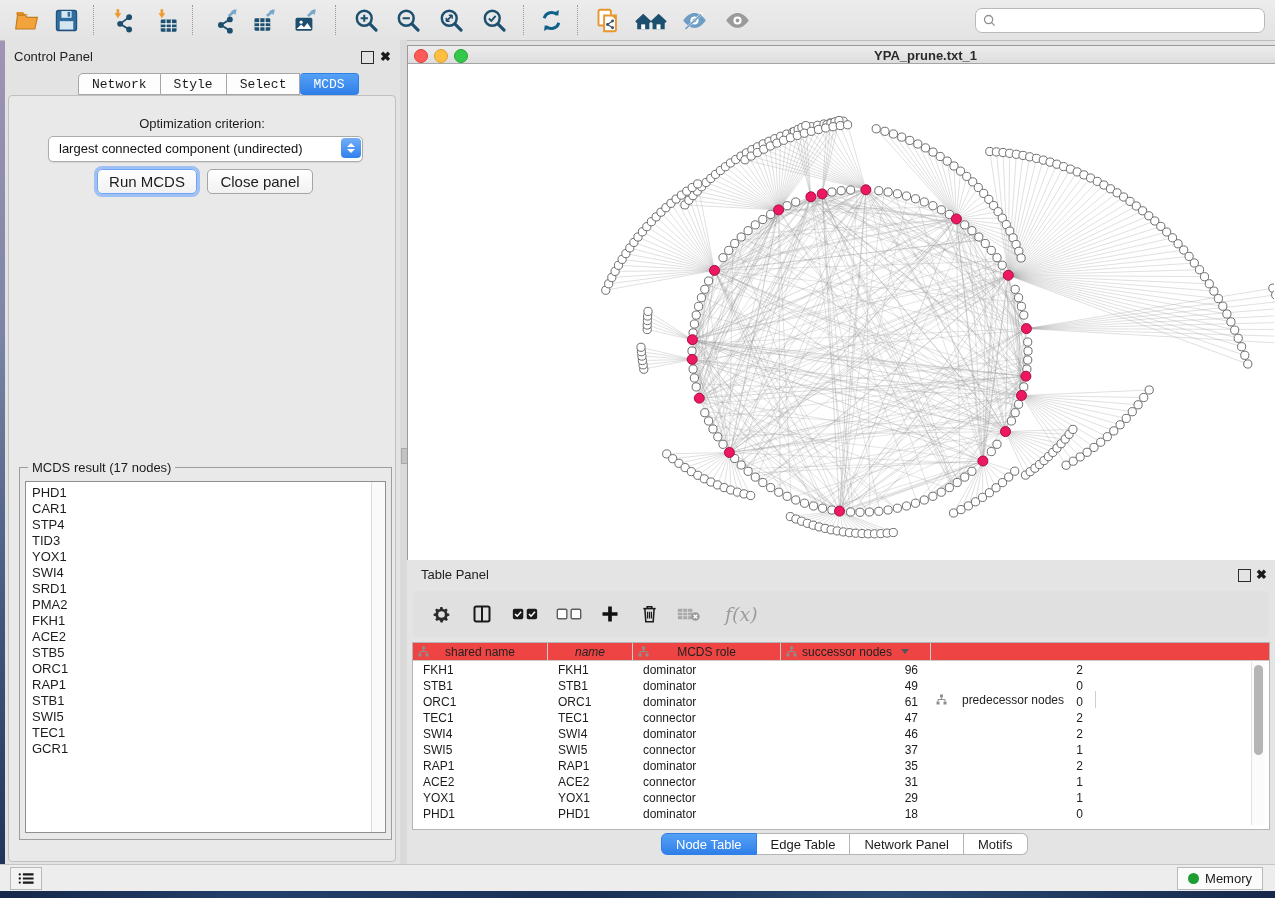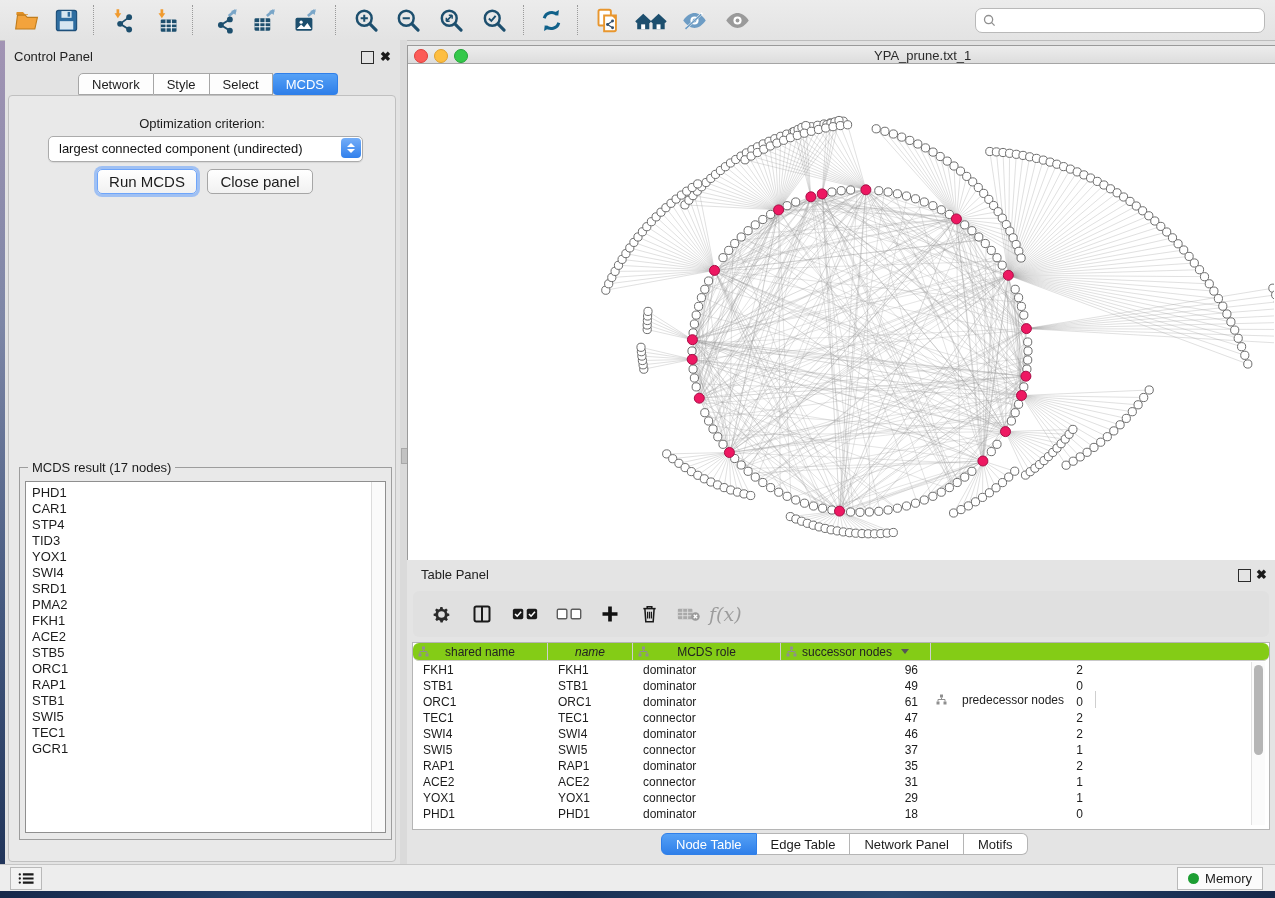--- a/index.html
+++ b/index.html
@@ -18,21 +18,21 @@
   .tsep{position:absolute;top:5px;width:0;height:30px;border-left:1px dotted #9a9a9a;}
   .search{position:absolute;left:975px;top:8px;width:288px;height:23px;background:#fff;
     border:1px solid #b9b9b9;border-radius:7px;display:flex;align-items:center;}
   .search svg{margin-left:7px;}
   .search input{border:none;outline:none;flex:1;height:17px;font:12px "Liberation Sans",sans-serif;background:transparent;}
   
   .cpanel{position:absolute;left:5px;top:40px;width:395px;height:824px;background:#e3e3e3;}
   .panel-title{position:absolute;left:9px;top:9px;font-size:13px;color:#222;}
   .float-box{position:absolute;width:11px;height:11px;border:1.6px solid #2b2b2b;background:transparent;}
   .close-x{position:absolute;font-size:13px;font-weight:bold;color:#1a1a1a;line-height:11px;}
-  .cp-tabs{position:absolute;left:73px;top:33px;height:22px;display:flex;}
+  .cp-tabs{position:absolute;left:73px;top:33px;height:22px;display:flex;font-family:Liberation Mono, monospace;}
   .cp-tab{height:20px;padding:0 13px;border:1px solid #a6a6a6;border-left:none;background:#fdfdfd;
     font-size:13px;display:flex;align-items:center;border-radius:0;}
   .cp-tab:first-child{border-left:1px solid #a6a6a6;border-radius:5px 0 0 0;}
   .cp-tab:last-child{border-radius:0 5px 0 0;}
   .cp-tab.active{background:linear-gradient(#55a1f6,#2f7fe9);color:#fff;border-color:#2f7fe9;border-radius:4px;}
   .cp-inner{position:absolute;left:3px;top:55px;width:386px;height:765px;background:#e9e9e9;
     border:1px solid #c0c0c0;border-radius:4px;}
   .opt-label{position:absolute;left:0;right:0;top:20px;text-align:center;font-size:13px;}
   .combo{position:absolute;left:39px;top:40px;width:313px;height:24px;background:#fff;
     border:1px solid #ababab;border-radius:5px;box-shadow:0 1px 1px rgba(0,0,0,.08);}
@@ -50,33 +50,33 @@
     border:1px solid #8f8f8f;overflow:hidden;}
   .mcds-scroll{position:absolute;right:0;top:0;width:13px;height:100%;background:#fafafa;border-left:1px solid #dcdcdc;}
   .mcds-item{font-size:13px;line-height:16px;padding:0 6px;}
   .mcds-item:first-child{padding-top:3px;}
   
   .vsplit{position:absolute;left:400px;top:40px;width:7px;height:824px;background:#dadada;}
   .vsplit .grip{position:absolute;left:1px;top:408px;width:5px;height:14px;background:#c2c2c2;border:1px solid #a8a8a8;}
   
   .netwin{position:absolute;left:407px;top:45px;width:868px;height:515px;border:1px solid #9a9a9a;border-right:none;background:#fff;}
   .net-titlebar{position:absolute;left:0;top:0;right:0;height:17px;background:linear-gradient(#ededed,#dddddd);
-    border-bottom:1px solid #a5a5a5;}
+    border-bottom:1px solid #a5a5a5;font-weight:bold;}
   .tl{position:absolute;top:2.5px;width:12px;height:12px;border-radius:50%;}
   .net-title{position:absolute;left:466px;top:2px;font-size:13px;color:#2b2b2b;}
   .graph-area{position:absolute;left:0;top:18px;width:866px;height:496px;background:#fff;overflow:hidden;}
   .graph-area svg{display:block;}
   
   .tpanel{position:absolute;left:407px;top:560px;width:868px;height:304px;background:#e4e4e4;}
   .tp-toolbar{position:absolute;left:6px;top:31px;width:856px;height:46px;background:#e0e0e0;border-radius:6px;
     display:flex;align-items:center;}
   .tp-ic{display:flex;align-items:center;justify-content:center;height:30px;}
   .fx{font-family:"DejaVu Serif",serif;font-style:italic;font-size:19px;color:#9c9c9c;}
   .tbl{position:absolute;left:5px;top:82px;width:856px;height:186px;background:#fff;border:1px solid #b5b5b5;}
-  .tbl-head{position:absolute;left:0;top:0;right:0;height:17px;background:#84cc16;border-bottom:1px solid #c9c9c9;display:flex;border-radius:6px;}
+  .tbl-head{position:absolute;left:0;top:0;right:0;height:17px;background:#ef4444;border-bottom:1px solid #c9c9c9;display:flex;}
   .th{position:relative;height:17px;border-right:1px solid #cfcfcf;display:flex;align-items:center;justify-content:center;
       font-size:12px;color:#222;gap:5px;}
   .th .colicon{flex:0 0 auto;position:absolute;left:5px;top:3px;}
   .sortcaret{width:0;height:0;border-left:4px solid transparent;border-right:4px solid transparent;border-top:5px solid #555;margin-left:4px;}
   .tr{display:flex;height:16px;}
   .td{font-size:12px;line-height:16px;padding:0 10px;white-space:nowrap;overflow:hidden;}
   .td.num{text-align:right;padding-right:13px;}
   .tbl-scroll{position:absolute;right:4px;top:19px;width:13px;height:163px;background:#fbfbfb;border-left:1px solid #e2e2e2;}
   .tbl-thumb{position:absolute;left:2px;top:3px;width:9px;height:90px;background:#b5b5b5;border-radius:5px;}
   .tp-tabs{position:absolute;left:254px;top:273px;height:22px;display:flex;}
@@ -1296,21 +1296,21 @@
           </svg>
       </div>
       <div class="tp-ic" style="margin-left:18px">
         <svg width="24" height="16" viewBox="0 0 28 18">
             <rect x="1" y="3" width="17" height="12" rx="1" fill="#a9a9a9"></rect>
             <path d="M1 7h17M1 11h17M6.7 3v12M12.4 3v12" stroke="#e0e0e0" stroke-width="1"></path>
             <circle cx="21.5" cy="12" r="5" fill="#9a9a9a"></circle>
             <path d="M19.5 10l4 4m0-4-4 4" stroke="#fff" stroke-width="1.6"></path>
           </svg>
       </div>
-      <div class="tp-ic fx" style="margin-left:8px">f(x)</div>
+      <div class="tp-ic fx" style="margin-left:24px">f(x)</div>
     </div>
 
     <div class="tbl">
       <div class="tbl-head" id="tbl-head">
           <div class="th" style="width: 134px;">
             <svg class="colicon" width="11" height="11" viewBox="0 0 11 11">
               <rect x="4" y="0.5" width="3" height="3" fill="#8f8f8f"></rect>
               <rect x="0.5" y="7.5" width="3" height="3" fill="#8f8f8f"></rect>
               <rect x="7.5" y="7.5" width="3" height="3" fill="#8f8f8f"></rect>
               <path d="M5.5 3.5v2M2 7.5v-2h7v2" stroke="#8f8f8f" fill="none"></path>

